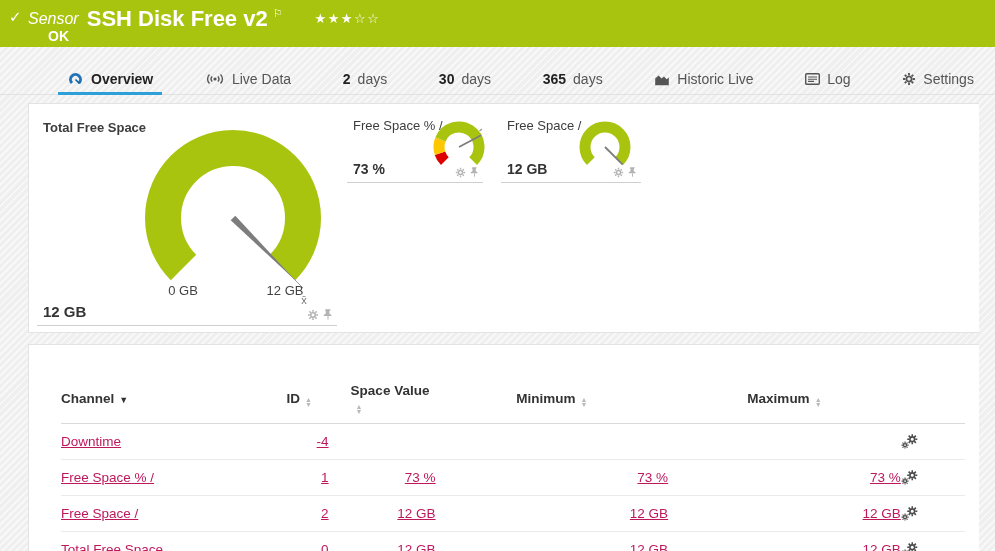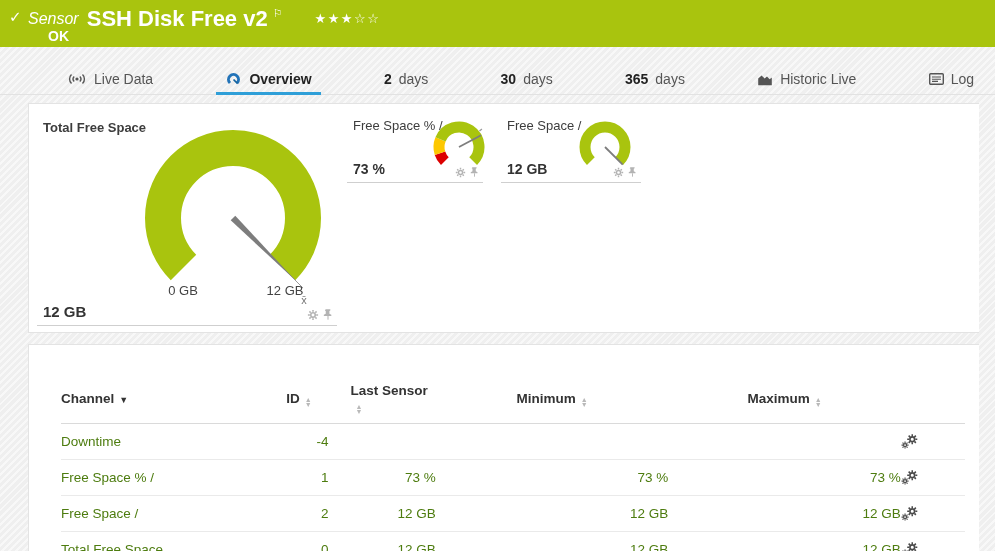--- a/index.html
+++ b/index.html
@@ -50,21 +50,21 @@
   .cell-s2 { left:472px; top:8px; width:140px; height:71px; }
   .gauge-big { position:absolute; left:56px; top:11px; }
   .gauge-mini { position:absolute; top:9px; }
   .cell-s1 .gauge-mini { left:80px; }
   .cell-s2 .gauge-mini { left:72px; }
 
   
   table { width:100%; border-collapse:collapse; font-size:13.5px; }
   th { font-weight:bold; color:#333; text-align:center; padding:8px 0 9px; border-bottom:1px solid #dadada; }
   th.c-channel { text-align:left; }
-  td { color:#4d7c0f; text-align:right; padding:9px 0; border-bottom:1px solid #eaeaea; }
+  td { color:#be185d; text-align:right; padding:9px 0; border-bottom:1px solid #eaeaea;text-decoration:underline; }
   td.c-channel { text-align:left; }
   .c-channel { width:218px; }
   .c-id { width:62px; }
   .c-last { width:110px; }
   .c-min { width:244px; }
   .c-max { width:244px; }
   .c-act { width:66px; text-align:right; padding-right:18px; }
   .sort { display:inline-flex; flex-direction:column; margin-left:5px; vertical-align:1px;
           font-size:7px; line-height:5px; color:#b9b9b9; cursor:pointer; }
   .sort-active { font-size:9px; color:#333; margin-left:5px; cursor:pointer; }
@@ -81,45 +81,45 @@
     <span class="hdr-title">SSH Disk Free v2</span>
     <span class="hdr-flag">⚐</span>
     <span class="hdr-stars"><span>★★★</span><span>☆☆</span></span>
   </div>
   <div class="hdr-status">OK</div>
 </div>
 
 <div class="tabline"></div>
 <div class="tabs">
 
+  <div class="tab active">
+    <span class="ticon">
+      <svg width="17" height="15" viewBox="0 0 17 15">
+        <path d="M4.96 11.04 A5 5 0 1 1 12.04 11.04" fill="none" stroke="#2273b8" stroke-width="3"></path>
+        <line x1="8.5" y1="7.5" x2="12.6" y2="11.6" stroke="#14639f" stroke-width="1.7"></line>
+      </svg>
+    </span>
+    <span class="tlabel">Overview</span>
+  </div>
+
   <div class="tab">
     <span class="ticon">
       <svg width="20" height="14" viewBox="0 0 20 14">
         <g fill="none" stroke="#555" stroke-width="1.4">
           <path d="M4.5 2.5a6.2 6.2 0 0 0 0 9"></path>
             <path d="M15.5 2.5a6.2 6.2 0 0 1 0 9"></path>
           <path d="M7.2 4.5a3.6 3.6 0 0 0 0 5"></path>
             <path d="M12.8 4.5a3.6 3.6 0 0 1 0 5"></path>
         </g>
         <circle cx="10" cy="7" r="1.6" fill="#555"></circle>
       </svg>
     </span>
     <span class="tlabel">Live Data</span>
   </div>
 
-  <div class="tab active">
-    <span class="ticon">
-      <svg width="17" height="15" viewBox="0 0 17 15">
-        <path d="M4.96 11.04 A5 5 0 1 1 12.04 11.04" fill="none" stroke="#2273b8" stroke-width="3"></path>
-        <line x1="8.5" y1="7.5" x2="12.6" y2="11.6" stroke="#14639f" stroke-width="1.7"></line>
-      </svg>
-    </span>
-    <span class="tlabel">Overview</span>
-  </div>
-
   <div class="tab">
     <b>2</b>
     <span class="tlabel">days</span>
   </div>
 
   <div class="tab">
     <b>30</b>
     <span class="tlabel">days</span>
   </div>
 
@@ -140,20 +140,31 @@
   <div class="tab">
     <span class="ticon">
       <svg width="15" height="12" viewBox="0 0 15 12">
         <rect x="0.7" y="0.7" width="13.6" height="10.6" rx="1" fill="none" stroke="#555" stroke-width="1.4"></rect>
         <path d="M3 4h9M3 6.2h9M3 8.4h6" stroke="#555" stroke-width="1.1"></path>
       </svg>
     </span>
     <span class="tlabel">Log</span>
   </div>
 
+  <div class="tab">
+    <span class="ticon">
+      <svg width="14" height="14" viewBox="0 0 16 16">
+        <g stroke="#555" stroke-width="2.1">
+          <circle cx="8" cy="8" r="3" fill="none"></circle>
+          <path d="M12.2 8h2.6M11 11l1.8 1.8M8 12.2v2.6M5 11l-1.8 1.8M3.8 8H1.2M5 5L3.2 3.2M8 3.8V1.2M11 5l1.8-1.8"></path>
+        </g>
+      </svg>
+    </span>
+    <span class="tlabel">Settings</span>
+  </div>
 </div>
 
 <div class="card" id="card-gauges">
 
   <div class="cell cell-big">
     <span class="cell-title">Total Free Space</span>
     <svg class="gauge-big" width="280" height="190" viewBox="0 0 280 190">
       <path d="M90.5 144.5 A70 70 0 1 1 189.5 144.5" fill="none" stroke="#a9c40e" stroke-width="36"></path>
       <line x1="140" y1="95" x2="210" y2="165" stroke="#9a9a9a" stroke-width="1"></line>
       <polygon points="142.3,92.7 137.7,97.3 202,157" fill="#7d7d7d"></polygon>
@@ -236,21 +247,21 @@
 
 <div class="card" id="card-table">
   <table>
     <thead>
       <tr>
         <th class="c-channel"><span>Channel</span><span class="sort-active">▼</span></th>
         <th class="c-id"><span>ID</span><span class="sort">
               <span>▲</span>
               <span>▼</span>
             </span></th>
-        <th class="c-last" style="text-align:left;padding-left:22px;"><span>Last Sensor</span><span class="sort">
+        <th class="c-last" style="text-align:left;padding-left:22px;"><span>Space Value</span><span class="sort">
               <span>▲</span>
               <span>▼</span>
             </span></th>
         <th class="c-min"><span>Minimum</span><span class="sort">
               <span>▲</span>
               <span>▼</span>
             </span></th>
         <th class="c-max"><span>Maximum</span><span class="sort">
               <span>▲</span>
               <span>▼</span>

